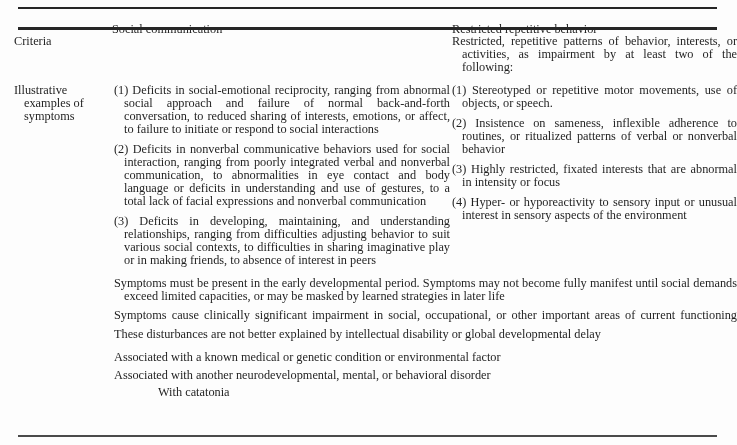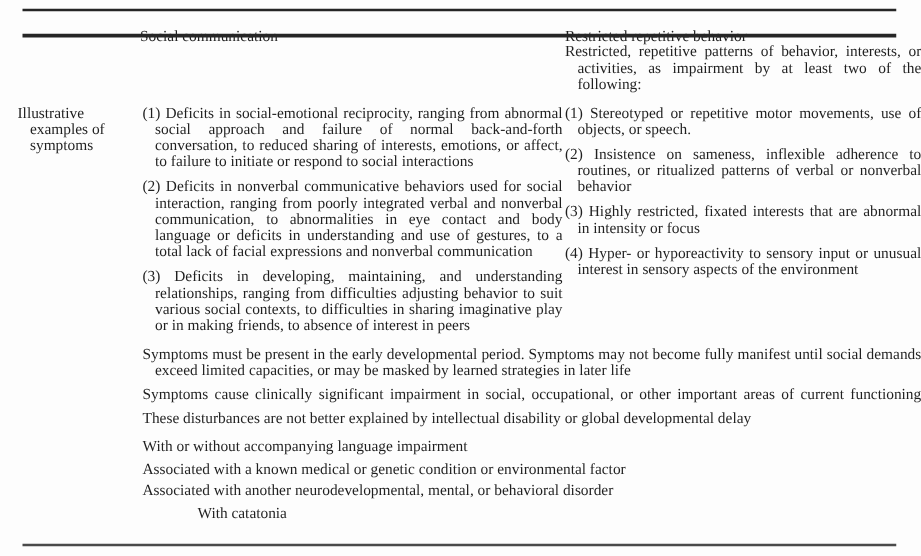--- a/index.html
+++ b/index.html
@@ -93,20 +93,21 @@
 
   <div class="rule rule-top"></div>
 
   <span class="hdr-label hdr-social">Social communication</span>
   <span class="hdr-label hdr-restricted">Restricted repetitive behavior</span>
 
   <div class="rule rule-mid"></div>
 
   <div class="grid">
 
+    <div class="r1l hang">Criteria</div>
     <div class="r1c2">
       <p class="para">Restricted, repetitive patterns of behavior, interests, or activities, as impairment by at least two of the following:</p>
     </div>
 
     <div class="r2l hang">Illustrative examples of symptoms</div>
     <div class="r2c1">
       <p class="para">(1) Deficits in social-emotional reciprocity, ranging from abnormal social approach and failure of normal back-and-forth conversation, to reduced sharing of interests, emotions, or affect, to failure to initiate or respond to social interactions</p>
       <p class="para">(2) Deficits in nonverbal communicative behaviors used for social interaction, ranging from poorly integrated verbal and nonverbal communication, to abnormalities in eye contact and body language or deficits in understanding and use of gestures, to a total lack of facial expressions and nonverbal communication</p>
       <p class="para">(3) Deficits in developing, maintaining, and understanding relationships, ranging from difficulties adjusting behavior to suit various social contexts, to difficulties in sharing imaginative play or in making friends, to absence of interest in peers</p>
     </div>
@@ -117,21 +118,20 @@
       <p class="para">(4) Hyper- or hyporeactivity to sensory input or unusual interest in sensory aspects of the environment</p>
     </div>
 
     <div class="r3">
       <p class="add-para">Symptoms must be present in the early developmental period. Symptoms may not become fully manifest until social demands exceed limited capacities, or may be masked by learned strategies in later life</p>
       <p class="add-para fill">Symptoms cause clinically significant impairment in social, occupational, or other important areas of current functioning</p>
       <p class="add-para">These disturbances are not better explained by intellectual disability or global developmental delay</p>
     </div>
 
     <div class="r4c">
-      <p class="spec">With or without accompanying language impairment</p>
       <p class="spec">Associated with a known medical or genetic condition or environmental factor</p>
       <p class="spec">Associated with another neurodevelopmental, mental, or behavioral disorder</p>
       <p class="spec">With catatonia</p>
     </div>
 
   </div>
 
   <div class="rule rule-bot"></div>
 
 </div>

